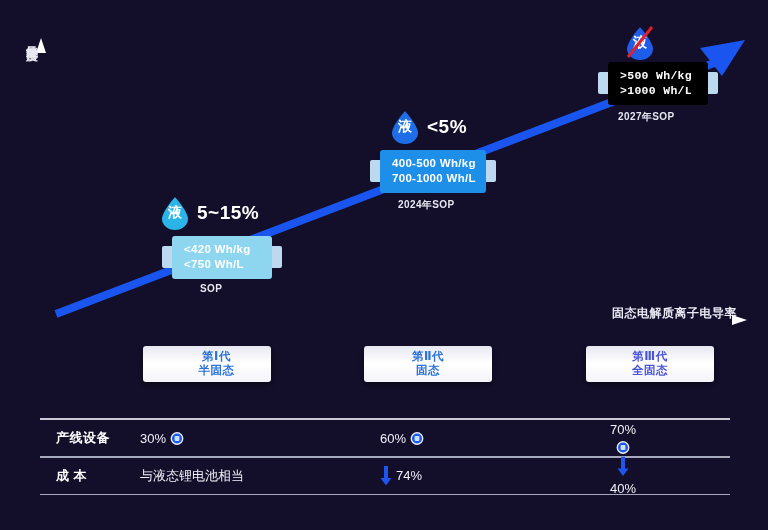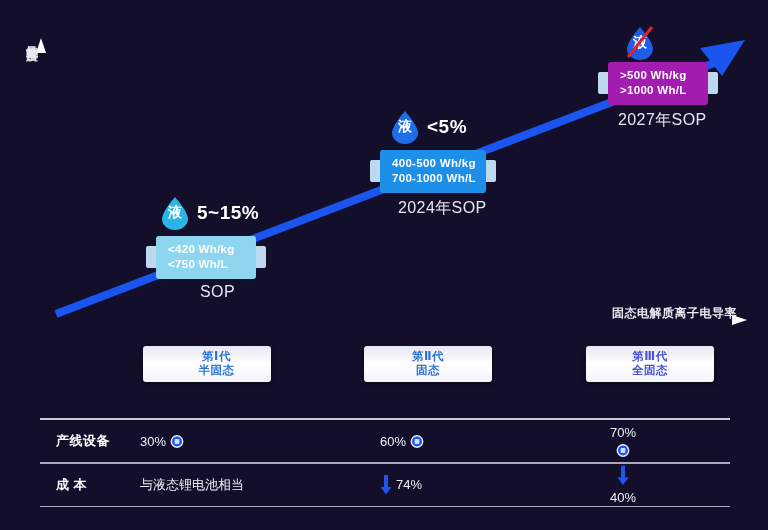--- a/index.html
+++ b/index.html
@@ -97,22 +97,22 @@
   .battery .line {
     font-size: 11.5px;
     font-weight: bold;
     color: #ffffff;
     line-height: 1.32;
     letter-spacing: 0.3px;
     white-space: nowrap;
   }
   .sop-label {
     position: absolute;
-    font-size: 16px;
-    font-weight: normal;
+    font-size: 10px;
+    font-weight: bold;
     color: #e6e6f2;
     letter-spacing: 0.4px;
     white-space: nowrap;
   }
 
   
   .gen-chip {
     position: absolute;
     width: 128px; height: 36px;
     border-radius: 3px;
@@ -126,21 +126,21 @@
     font-size: 11.5px;
     font-weight: bold;
     letter-spacing: 0.5px;
     white-space: nowrap;
   }
 
   
   .tbl { position: absolute; left: 40px; top: 418px; width: 690px; }
   .rule { height: 2px; background: #c9c9d8; width: 100%; }
   .rule.thin { height: 1.5px; background: #a9a9bd; }
-  .trow { position: relative; height: 42px; }
+  .trow { position: relative; height: 36px; }
   .rlabel {
     position: absolute; left: 16px; top: 50%;
     transform: translateY(-50%);
     font-size: 13px; font-weight: bold; color: #ffffff;
     letter-spacing: 0.5px; white-space: nowrap;
   }
   .cell {
     position: absolute; top: 50%;
     transform: translateY(-50%);
     display: flex; align-items: center; gap: 4px;
@@ -184,21 +184,21 @@
   <div class="drop-group" style="left:160px; top:196px;">
     <div class="drop">
       <svg class="shape" viewBox="0 0 30 34">
           <path d="M15 1 C15 1 28 15.5 28 23 A13 11 0 0 1 2 23 C2 15.5 15 1 15 1 Z" fill="#2ab4e8"></path>
         </svg>
       <div class="ch">液</div>
     </div>
     <div class="drop-pct">5~15%</div>
   </div>
 
-  <div class="battery" style="left:156px; top:236px;">
+  <div class="battery" style="left:172px; top:236px;">
     <div class="term left"></div>
     <div class="term right"></div>
     <div class="body" style="background:#8ed6f0;">
       <div class="line">&lt;420 Wh/kg</div>
       <div class="line">&lt;750 Wh/L</div>
     </div>
   </div>
   <div class="sop-label" style="left:190px; top:283px;padding-left:10px;">SOP</div>
 
   <div class="drop-group" style="left:390px; top:110px;">
@@ -230,21 +230,21 @@
       <svg class="slash" viewBox="0 0 34 38">
           <line x1="29" y1="3" x2="5" y2="33" stroke="#e0202a" stroke-width="3"></line>
         </svg>
     </div>
     <div class="drop-pct"></div>
   </div>
 
   <div class="battery" style="left:608px; top:62px;">
     <div class="term left"></div>
     <div class="term right"></div>
-    <div class="body" style="background:#a21caf;">
+    <div class="body" style="background:#000000;font-family:Liberation Mono, monospace;">
       <div class="line">&gt;500 Wh/kg</div>
       <div class="line">&gt;1000 Wh/L</div>
     </div>
   </div>
   <div class="sop-label" style="left:618px; top:110px;">2027年SOP</div>
 
   <div class="gen-chip" style="left:143px; top:346px;padding-left:19px;">
     <div class="l1" style="color:#2a73d9;">第Ⅰ代</div>
     <div class="l2" style="color:#2a73d9;">半固态</div>
   </div>

